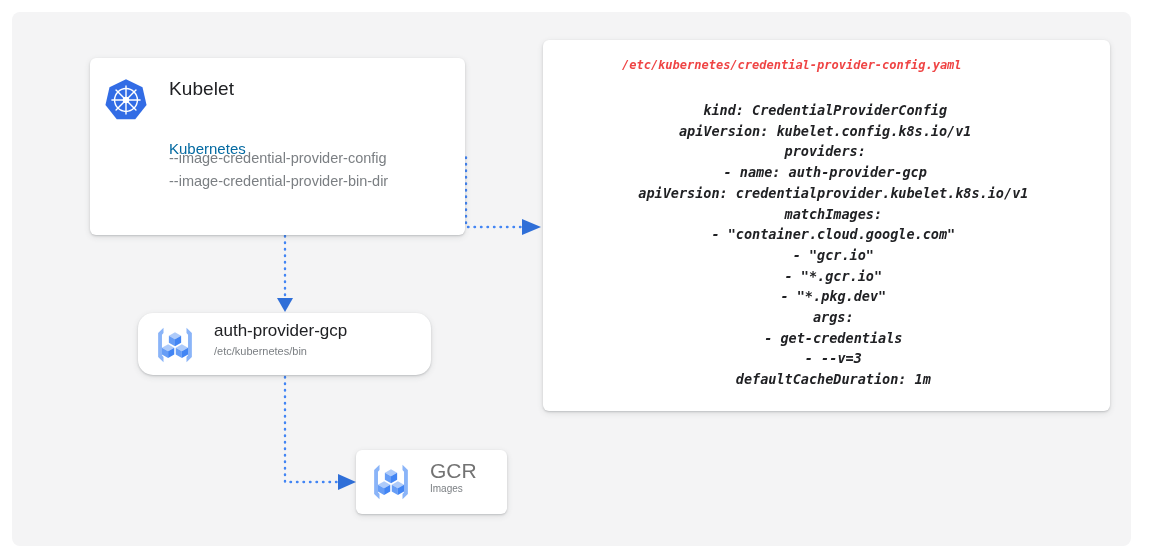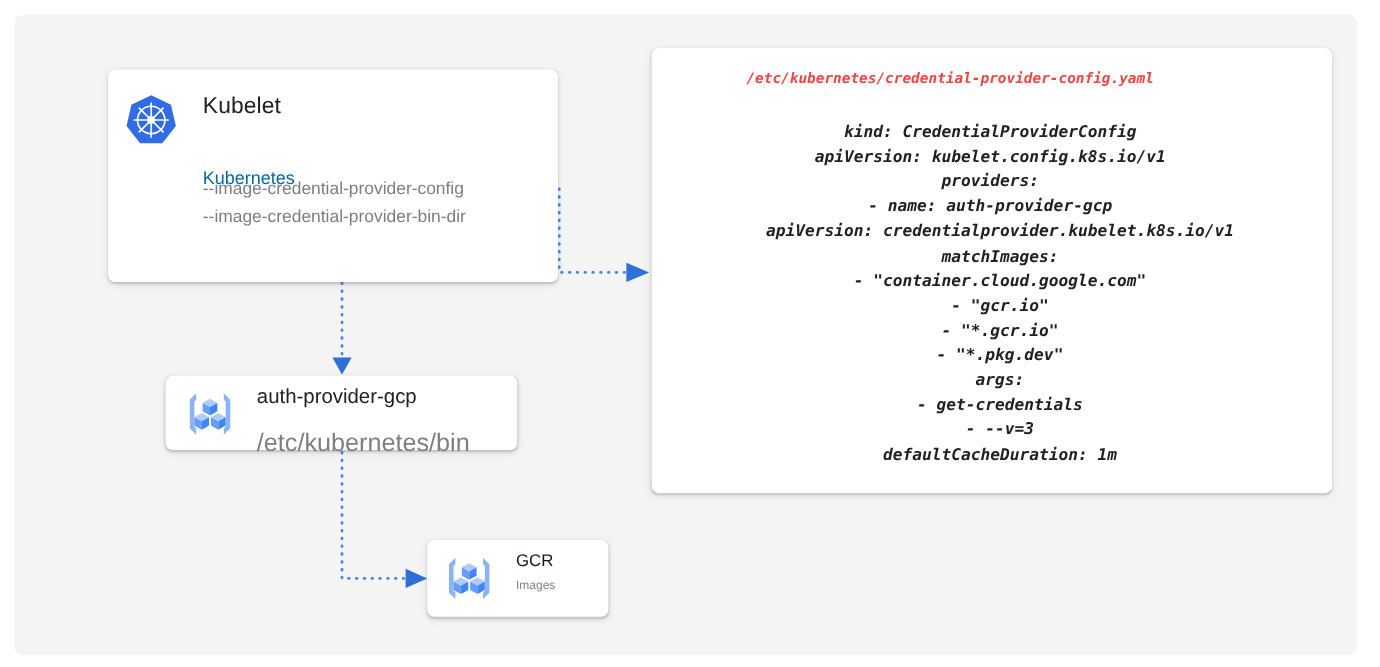--- a/index.html
+++ b/index.html
@@ -49,47 +49,47 @@
     font-size: 15px; color: #0369a1; margin-top: 35px;
   }
   #kubelet-card .flags {
     position: absolute; left: 79px; top: 89px;
     font-size: 14.5px; color: #7b7f83; line-height: 23px;
   }
 
   
   #auth-card {
     left: 138px; top: 313px;
-    width: 293px; height: 62px;
+    width: 293px; height: 62px; border-radius: 15px;
   }
   #auth-card .gcr-icon {
     position: absolute; left: 14px; top: 10px;
     width: 46px; height: 44px;
   }
   #auth-card .title {
     position: absolute; left: 76px; top: 8px;
     font-size: 17px; color: #202124;
   }
   #auth-card .subtitle {
-    position: absolute; left: 76px; top: 45px;
-    font-size: 21px; color: #7b7f83;
+    position: absolute; left: 76px; top: 32px;
+    font-size: 11px; color: #7b7f83;
   }
 
   
   #gcr-card {
     left: 356px; top: 450px;
     width: 151px; height: 64px;
   }
   #gcr-card .gcr-icon {
     position: absolute; left: 12px; top: 10px;
     width: 46px; height: 44px;
   }
   #gcr-card .title {
     position: absolute; left: 74px; top: 9px;
-    font-size: 14px; color: #0f172a;
+    font-size: 21px; color: #737373;
   }
   #gcr-card .subtitle {
     position: absolute; left: 74px; top: 33px;
     font-size: 10px; color: #7b7f83;
   }
 
   
   #yaml-card {
     left: 543px; top: 40px;
     width: 567px; height: 371px;

